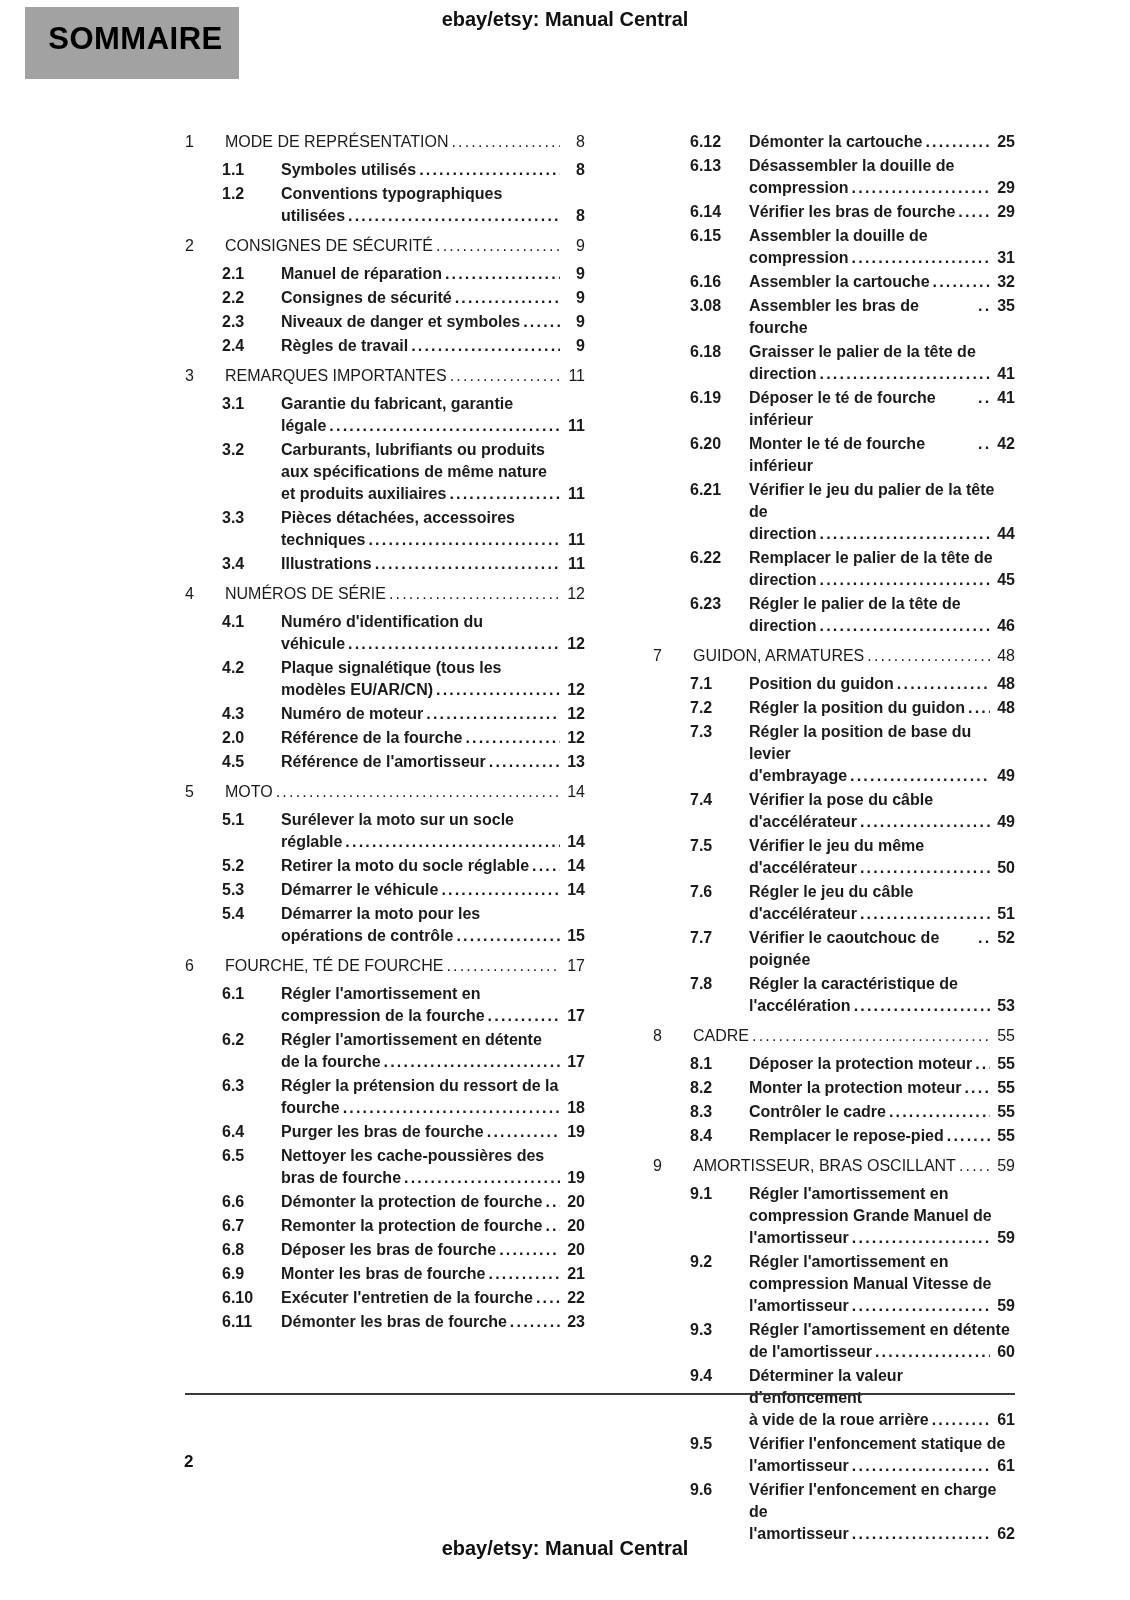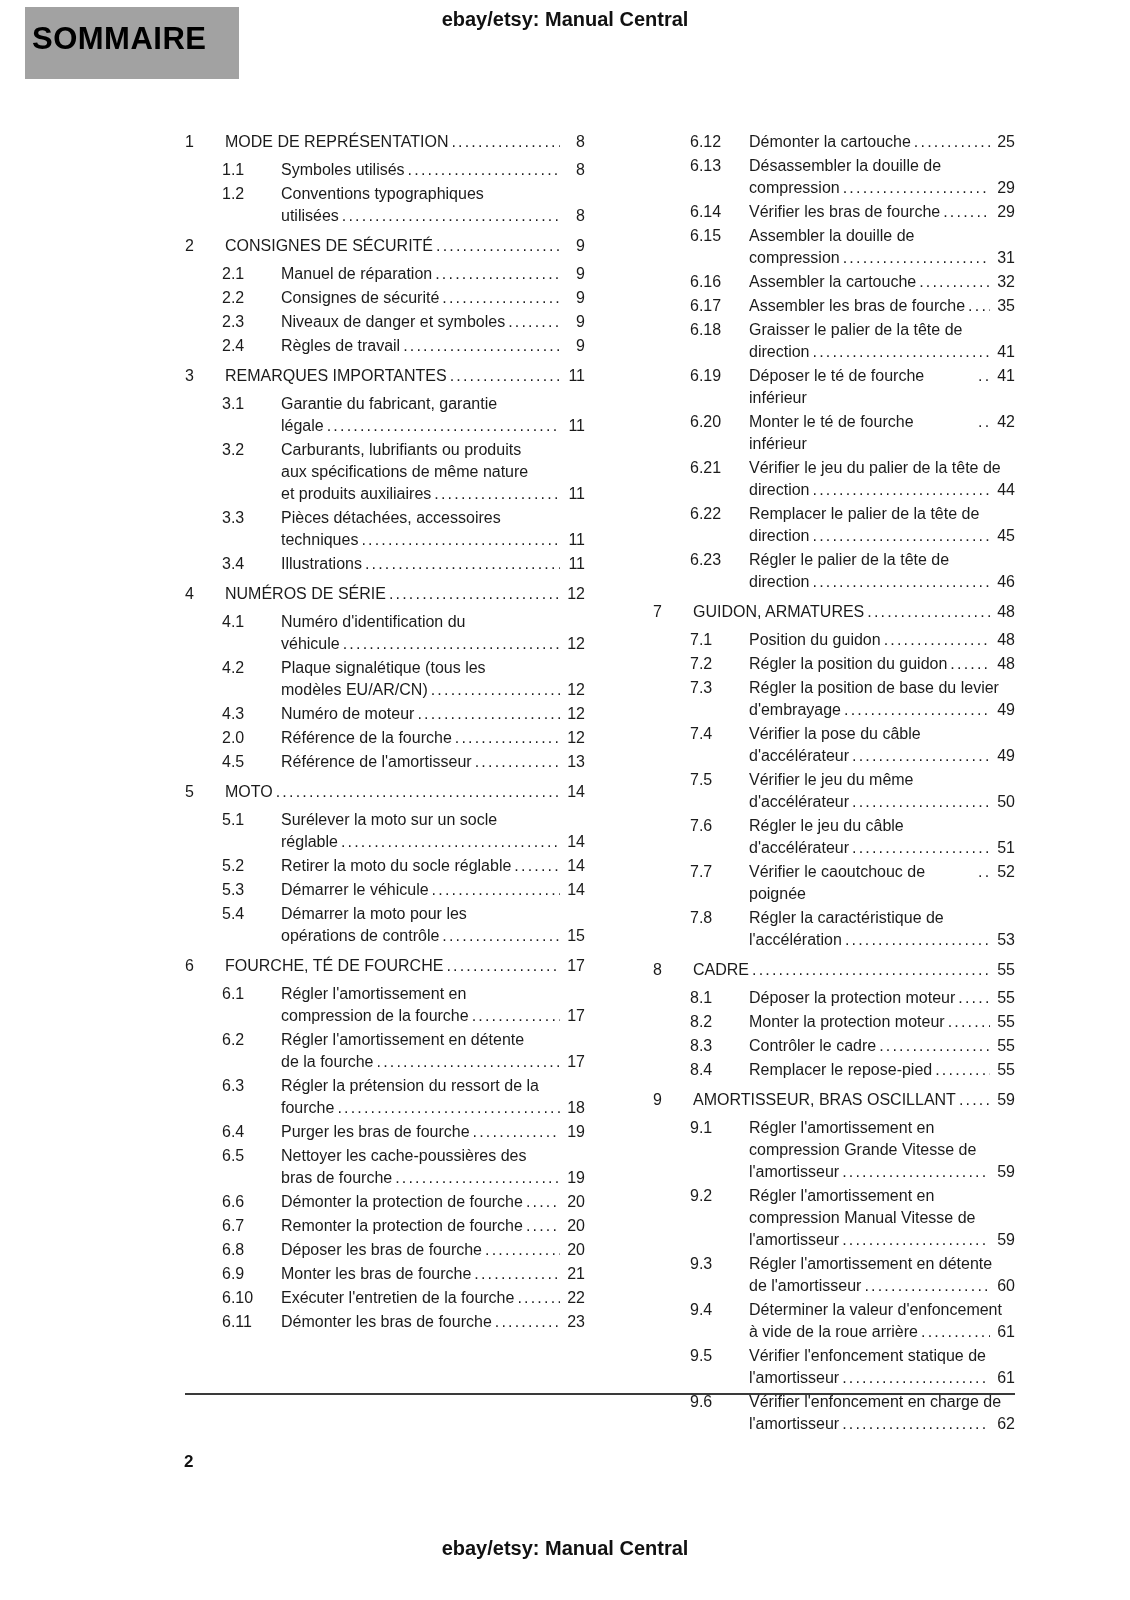--- a/index.html
+++ b/index.html
@@ -16,20 +16,21 @@
     position: absolute; top: 0; left: 0; width: 100%;
     padding-top: 8px;
     text-align: center;
     font-size: 20px; font-weight: bold; color: #111;
   }
 
   .banner {
     position: absolute; left: 25px; top: 7px;
     width: 214px; height: 72px;
     background: #a2a2a2;
+    text-align: center;
   }
   .banner-label {
     display: block;
     padding: 14px 0 0 7px;
     font-size: 31px; font-weight: bold; color: #000;
     letter-spacing: 0.5px;
   }
 
   .toc {
     position: absolute; left: 185px; top: 131px; width: 830px;
@@ -39,21 +40,21 @@
   .col-right { width: 362px; margin-left: 68px; }
 
   .entry {
     display: flex;
     font-size: 16px; line-height: 22px;
     margin-bottom: 2px;
   }
   .entry.level1 { margin-top: 8px; margin-bottom: 6px; }
   .entry.level1:first-child { margin-top: 0; }
   .level1 .num { width: 40px; }
-  .level2 { padding-left: 37px; }
+  .level2 { padding-left: 37px; font-weight: bold; }
   .level2 .num { width: 59px; }
   .num { flex: none; }
   .body { flex: 1; min-width: 0; }
   .line { display: block; }
   .line.last { display: flex; align-items: baseline; }
   .line-text { min-width: 0; }
   .leader {
     flex: 1; min-width: 12px;
     overflow: hidden; white-space: nowrap;
     margin: 0 4px 0 3px;
@@ -513,21 +514,21 @@
           <span class="num">6.16</span>
           <div class="body">
             <div class="line last">
               <span class="line-text">Assembler la cartouche</span>
               <span class="leader"></span>
               <span class="pg">32</span>
             </div>
           </div>
         </div>
         <div class="entry level2">
-          <span class="num">6.17</span>
+          <span class="num">3.08</span>
           <div class="body">
             <div class="line last">
               <span class="line-text">Assembler les bras de fourche</span>
               <span class="leader"></span>
               <span class="pg">35</span>
             </div>
           </div>
         </div>
         <div class="entry level2">
           <span class="num">6.18</span>
@@ -745,21 +746,21 @@
               <span class="line-text">AMORTISSEUR, BRAS OSCILLANT</span>
               <span class="leader"></span>
               <span class="pg">59</span>
             </div>
           </div>
         </div>
         <div class="entry level2">
           <span class="num">9.1</span>
           <div class="body">
             <div class="line"><span class="line-text">Régler l'amortissement en</span></div>
-            <div class="line"><span class="line-text">compression Grande Vitesse de</span></div>
+            <div class="line"><span class="line-text">compression Grande Manuel de</span></div>
             <div class="line last">
               <span class="line-text">l'amortisseur</span>
               <span class="leader"></span>
               <span class="pg">59</span>
             </div>
           </div>
         </div>
         <div class="entry level2">
           <span class="num">9.2</span>
           <div class="body">

